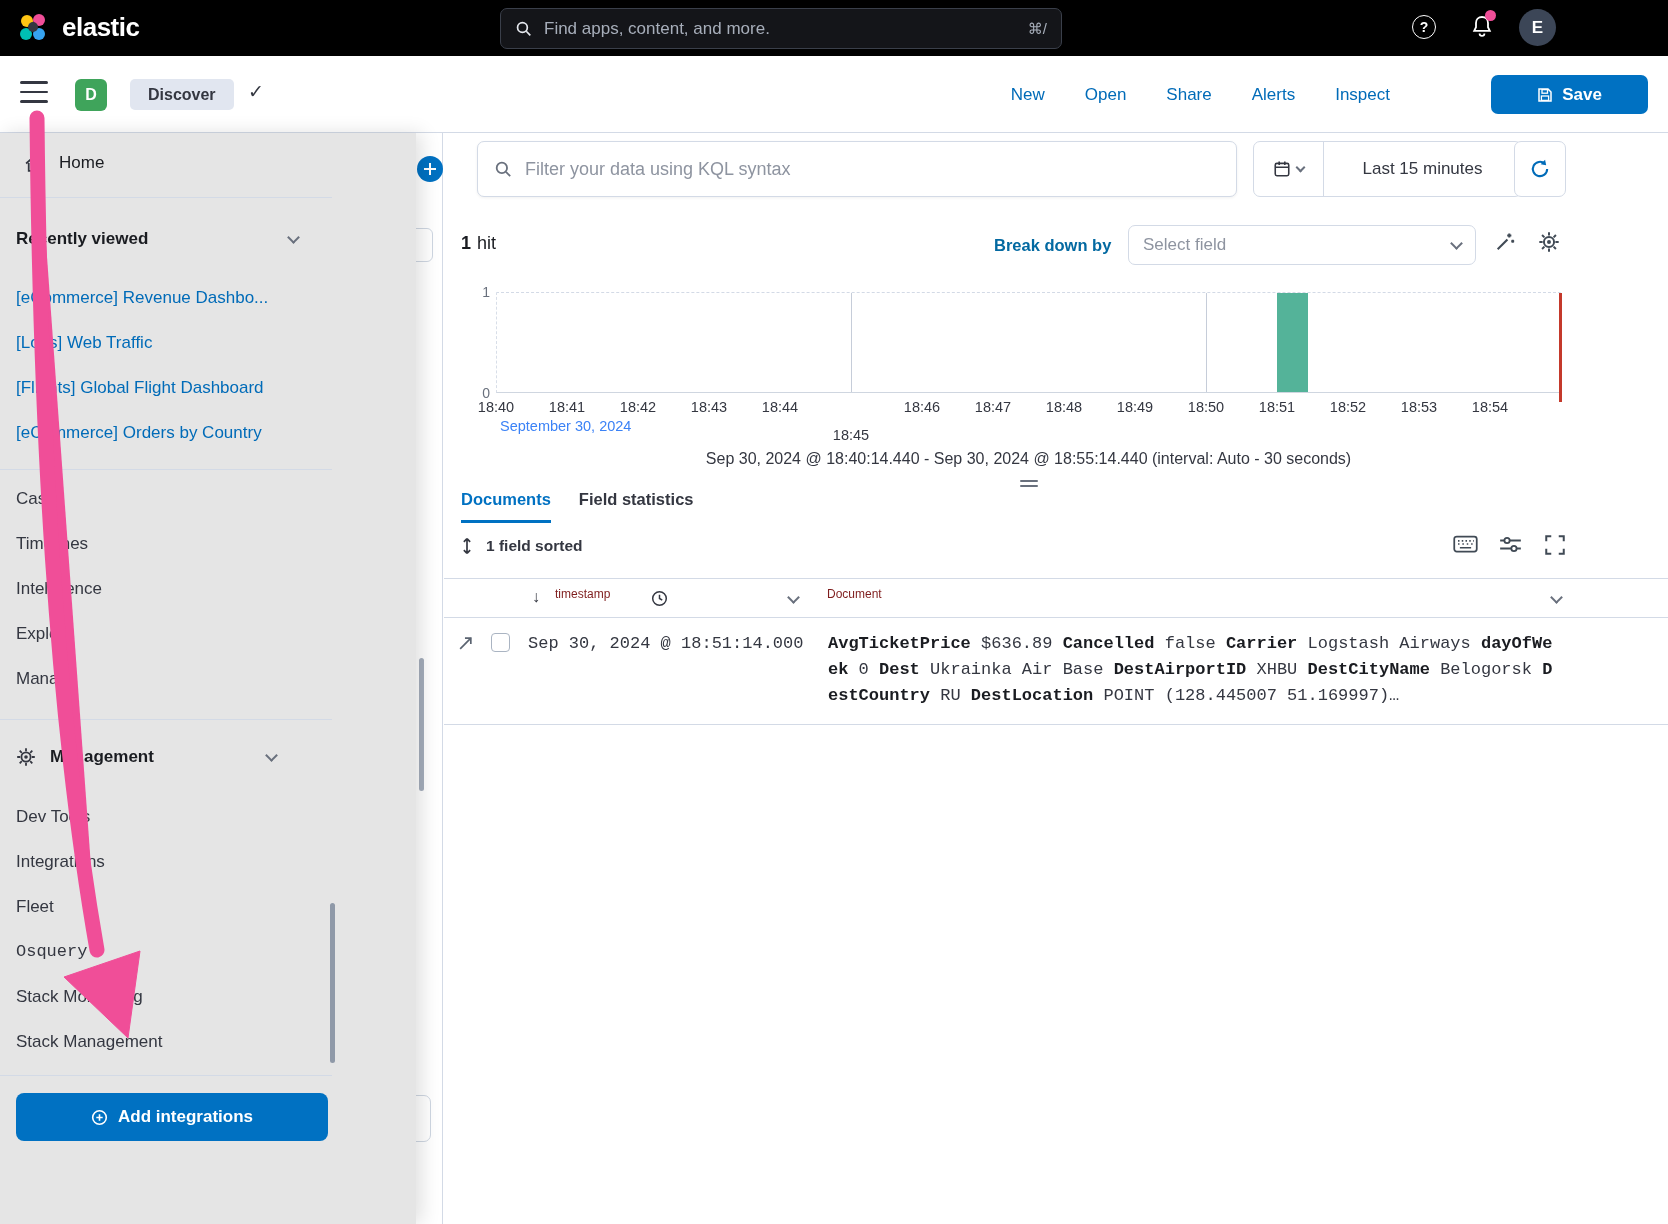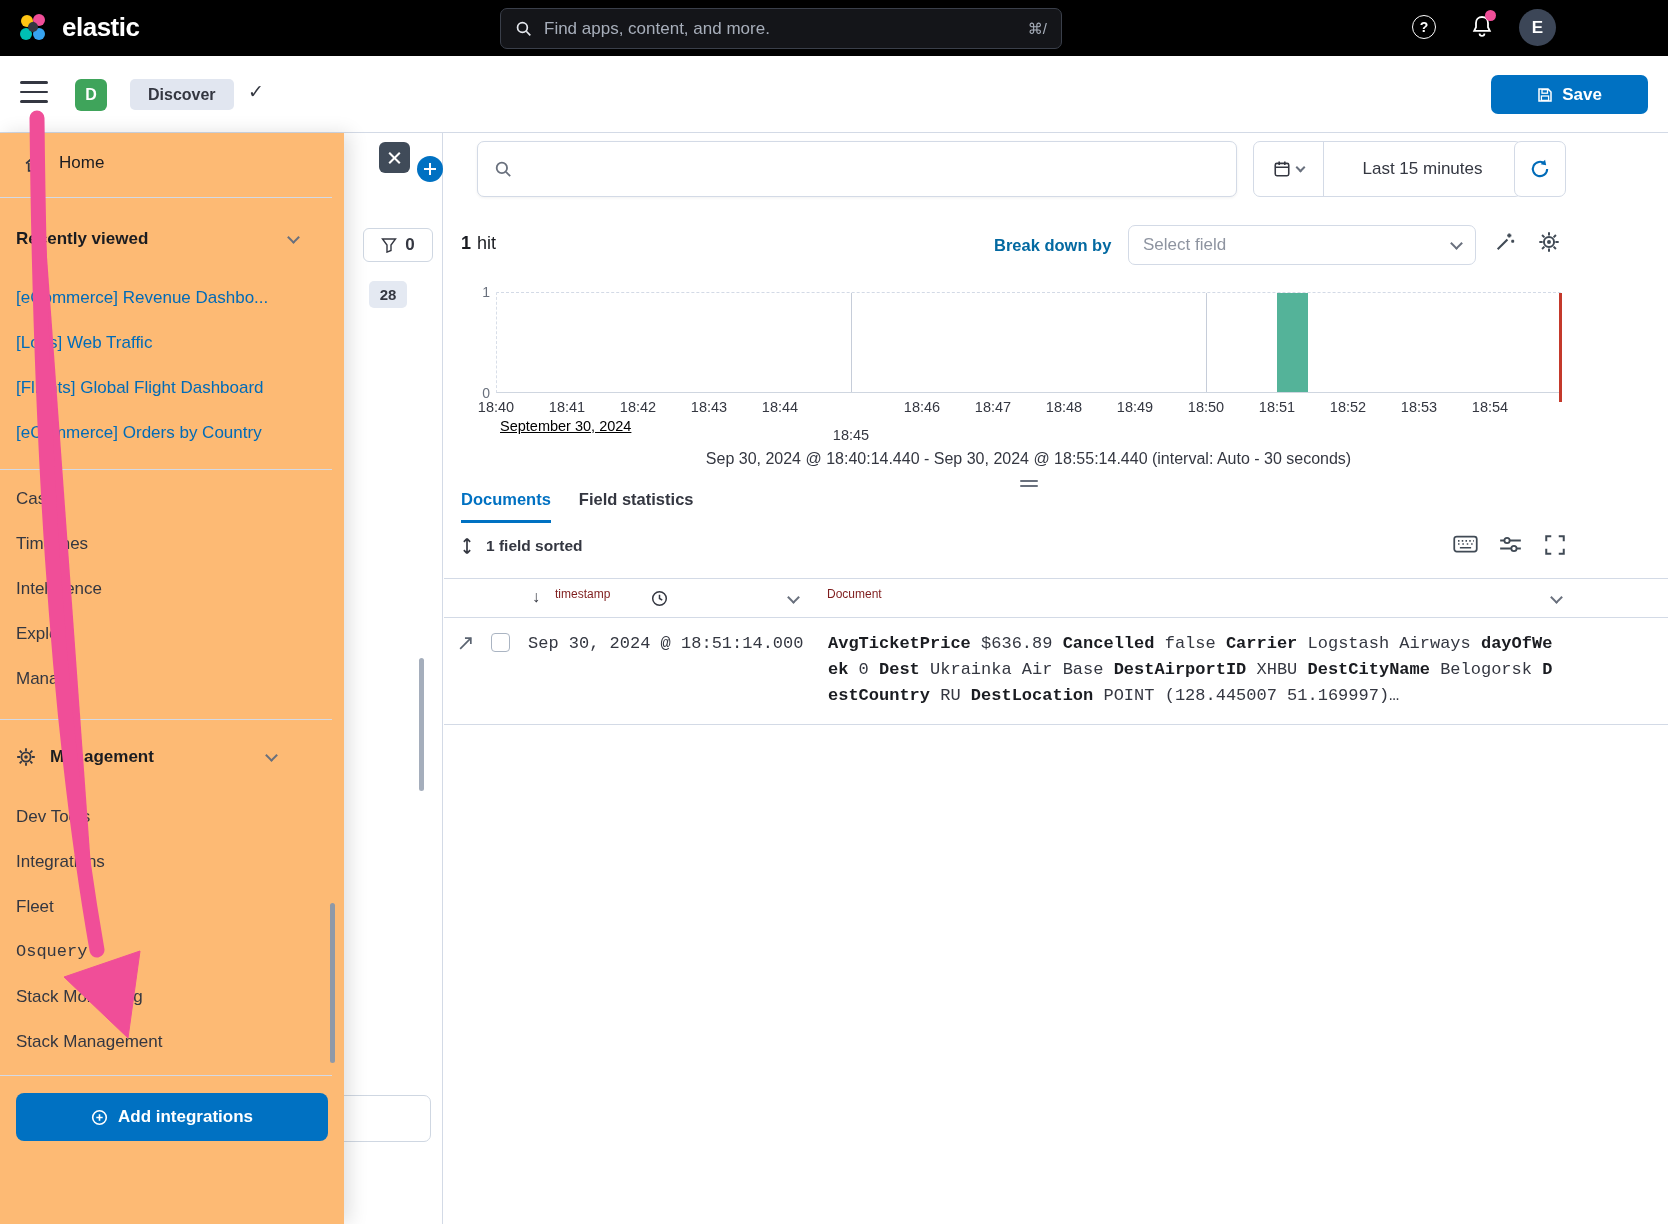--- a/index.html
+++ b/index.html
@@ -42,21 +42,21 @@
   .plus-circle i { position:absolute; background:#fff; }
   .plus-circle i:first-child { left:7px; top:12px; width:12px; height:2px; }
   .plus-circle i:last-child  { left:12px; top:7px; width:2px; height:12px; }
   .filter-count-btn { position:absolute; left:363px; top:95px; width:70px; height:34px; border:1px solid #cfd7e2; border-radius:6px; display:flex; align-items:center; justify-content:center; gap:8px; color:#343741; cursor:pointer; }
   .filter-count-btn b { font-size:17px; }
   .avail-pill { position:absolute; left:369px; top:148px; min-width:38px; height:27px; background:#e4e9f2; border-radius:5px; display:flex; align-items:center; justify-content:center; font-weight:700; font-size:15px; color:#343741; }
   .strip-scroll { position:absolute; left:419px; top:525px; width:5px; height:133px; background:#a5aebc; border-radius:3px; }
   .strip-input { position:absolute; left:298px; top:962px; width:133px; height:47px; border:1px solid #cfd7e2; border-radius:7px; background:#fff; }
 
   
-  .nav-flyout { position:absolute; left:0; top:133px; width:344px; height:1091px; background:#fdba74; z-index:5; box-shadow:6px 0 18px rgba(0,0,0,.12); }
+  .nav-flyout { position:absolute; left:0; top:133px; width:416px; height:1091px; background:#e5e5e5; z-index:5; box-shadow:6px 0 18px rgba(0,0,0,.12); }
   .nav-row { position:absolute; left:0; display:flex; align-items:center; gap:14px; padding-left:24px; height:28px; cursor:pointer; }
   .nav-home-label { font-size:17px; font-weight:500; color:#1a1c21; }
   .nav-divider { position:absolute; left:0; width:332px; height:1px; background:#d3dae6; }
   .acc-header { position:absolute; left:0; width:332px; display:flex; align-items:center; padding-left:16px; height:28px; cursor:pointer; }
   .acc-title { font-size:17px; font-weight:700; color:#1a1c21; }
   .chev { display:inline-block; width:9px; height:9px; border-right:2px solid #69707d; border-bottom:2px solid #69707d; transform:rotate(45deg); }
   .nav-link { position:absolute; left:16px; font-size:17px; color:#006BB8; cursor:pointer; white-space:nowrap; }
   .nav-item { position:absolute; left:16px; font-size:17px; color:#343741; cursor:pointer; }
   .add-int-btn { position:absolute; left:16px; top:960px; width:312px; height:48px; background:#0071C2; border:none; border-radius:8px; color:#fff; font-size:17px; font-weight:600; font-family:"Liberation Sans",sans-serif; display:flex; align-items:center; justify-content:center; gap:10px; cursor:pointer; }
   .nav-scroll { position:absolute; left:330px; top:770px; width:5px; height:160px; background:#8f99a8; border-radius:3px; }
@@ -79,21 +79,21 @@
   .icon-btn { position:absolute; color:#404a55; cursor:pointer; }
 
   
   .plot { position:absolute; left:52px; top:159px; width:1065px; height:101px; border-top:1px dashed #d3dae6; border-left:1px dashed #d8dee8; border-right:1px dashed #d8dee8; border-bottom:1px solid #cfd6e0; }
   .vgrid { position:absolute; top:0; bottom:0; width:1px; background:#c6cdd9; }
   .hbar { position:absolute; bottom:0; }
   .time-marker { position:absolute; right:-2px; top:0; width:3px; height:109px; }
   .ylab { position:absolute; font-size:14px; color:#69707d; width:18px; text-align:right; }
   .x-axis { position:absolute; left:52px; top:266px; width:1065px; height:18px; }
   .xtick { position:absolute; top:0; transform:translateX(-50%); font-size:14.5px; color:#343741; white-space:nowrap; }
-  .x-date { position:absolute; left:56px; top:285px; font-size:14.5px; color:#000000;text-decoration:underline; }
+  .x-date { position:absolute; left:56px; top:285px; font-size:14.5px; color:#3b82f6; }
   .caption { position:absolute; left:52px; top:317px; width:1065px; text-align:center; font-size:16px; color:#343741; }
   .drag-handle { position:absolute; left:576px; top:347px; width:18px; cursor:row-resize; }
   .drag-handle i { display:block; height:2px; background:#69707d; margin-bottom:3px; border-radius:1px; }
 
   
   .tabs { position:absolute; left:17px; top:357px; display:flex; gap:28px; }
   .tab { font-size:16.5px; font-weight:600; padding-bottom:11px; cursor:pointer; }
   .tab.active { color:#0071C2; border-bottom:3px solid #0071C2; }
   .tab.inactive { color:#343741; }
 
@@ -152,20 +152,27 @@
   <div class="toolbar">
     <div class="hamburger">
         <span></span>
         <span></span>
         <span></span>
       </div>
     <div class="space-badge">D</div>
     <button class="app-btn">Discover</button>
     <span class="check-ic">✓</span>
 
+    <div class="tb-actions">
+      <span class="tb-link">New</span>
+      <span class="tb-link">Open</span>
+      <span class="tb-link">Share</span>
+      <span class="tb-link">Alerts</span>
+      <span class="tb-link">Inspect</span>
+    </div>
 
     <button class="save-btn">
       <svg width="16" height="16" viewBox="0 0 16 16">
           <path d="M2 2h9l3 3v9H2z" fill="none" stroke="#fff" stroke-width="1.5"></path>
           <rect x="5" y="2.6" width="5.5" height="3.6" fill="none" stroke="#fff" stroke-width="1.3"></rect>
           <rect x="4.4" y="9" width="7.2" height="4.4" fill="none" stroke="#fff" stroke-width="1.3"></rect>
         </svg>
       <span>Save</span>
     </button>
   </div>
@@ -247,20 +254,21 @@
     <div class="nav-scroll"></div>
   </nav>
 
   <main class="main">
 
     <div class="kql-bar">
       <svg width="18" height="18" viewBox="0 0 16 16">
           <circle cx="7" cy="7" r="4.6" fill="none" stroke="#69707d" stroke-width="1.6"></circle>
           <path d="M10.6 10.6L14.4 14.4" stroke="#69707d" stroke-width="1.6"></path>
         </svg>
+      <input placeholder="Filter your data using KQL syntax" style="">
     </div>
 
     <div class="datepicker">
       <div class="dp-quick">
         <svg width="18" height="18" viewBox="0 0 16 16">
             <rect x="2" y="3" width="12" height="11" rx="1.5" fill="none" stroke="#343741" stroke-width="1.4"></rect>
             <path d="M2 6.5h12M5.5 1.3v3.2M10.5 1.3v3.2" stroke="#343741" stroke-width="1.4" fill="none"></path>
           </svg>
         <span class="chev" style="width:7px;height:7px;margin-top:-3px;"></span>
       </div>

